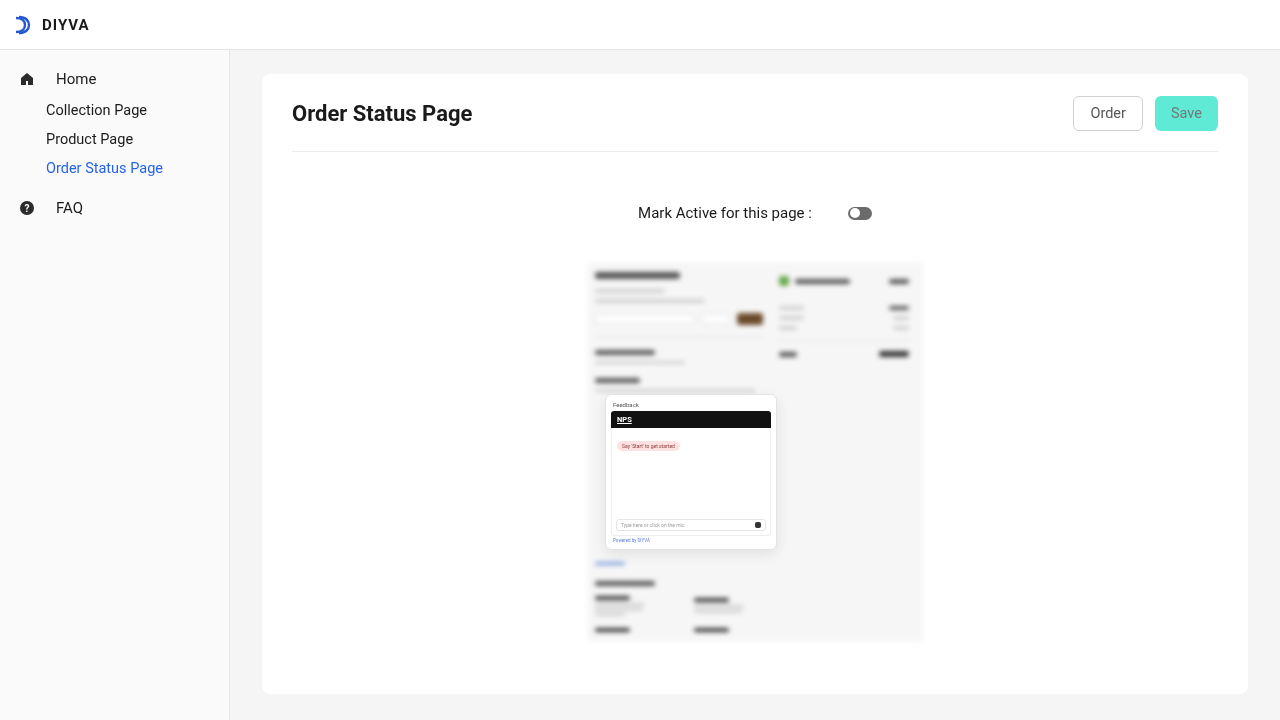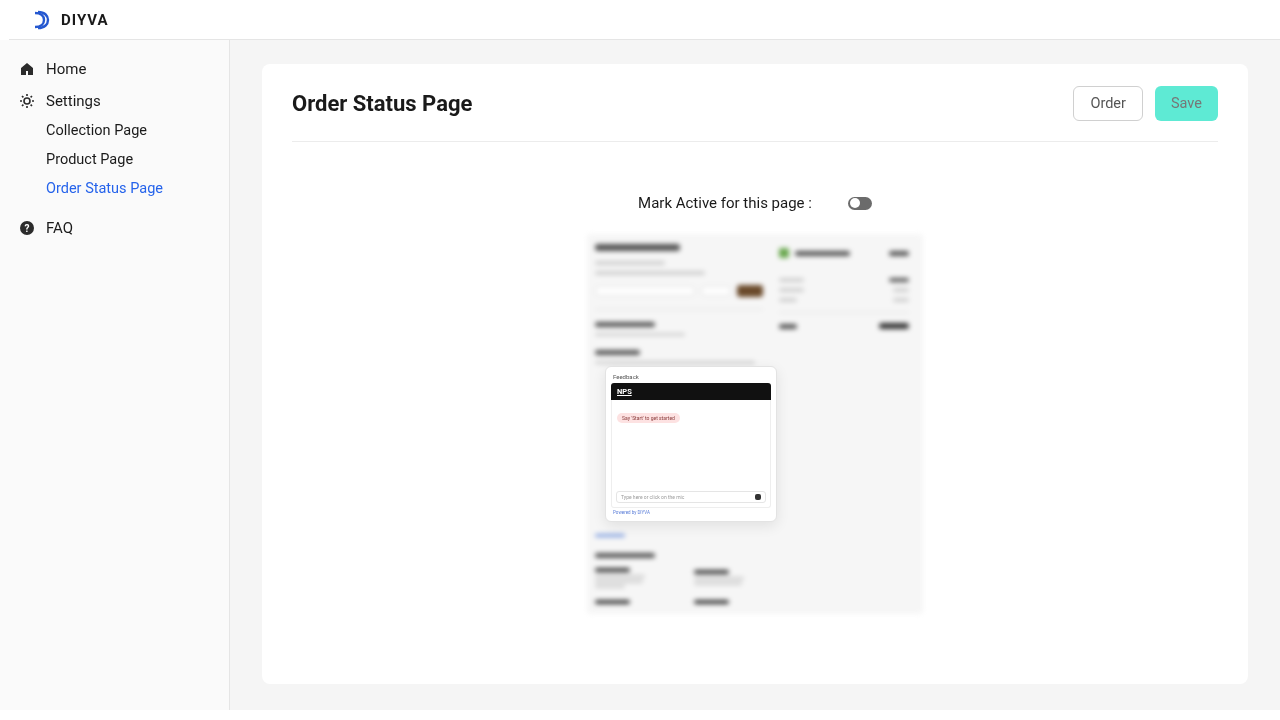--- a/index.html
+++ b/index.html
@@ -1,44 +1,44 @@
 <!DOCTYPE html>
 <html><head>
 <meta charset="utf-8">
 <style>
 * { margin: 0; padding: 0; box-sizing: border-box; font-family: -apple-system, BlinkMacSystemFont, "Segoe UI", Roboto, sans-serif; }
 html, body { width: 1280px; height: 720px; background: #fff; overflow: hidden; }
 
 
-.top-header { height: 40px; display: flex; align-items: center; padding: 0 24px; border-bottom: 1px solid #e5e5e5; margin-left: 9px; }
+.top-header { height: 50px; display: flex; align-items: center; padding: 0 14px; border-bottom: 1px solid #e5e5e5; }
 .logo-wrap { display: flex; align-items: center; gap: 8px; }
 .logo-mark svg { display: block; }
 .logo-text { font-weight: 700; font-size: 15px; letter-spacing: 1px; color: #1a1a1a; }
 
 
 .body-row { display: flex; height: calc(720px - 50px); }
 
 
 .sidebar { width: 230px; border-right: 1px solid #e5e5e5; background: #fafafa; padding: 14px 10px; }
-.nav-item { display: flex; align-items: center; gap: 10px; padding: 6px 8px; font-size: 15px; color: #1a1a1a; cursor: pointer; border-radius: 4px; }
+.nav-item { display: flex; align-items: center; gap: 20px; padding: 6px 8px; font-size: 15px; color: #1a1a1a; cursor: pointer; border-radius: 4px; }
 .nav-item .icon { width: 18px; height: 18px; display: flex; align-items: center; justify-content: center; color: #3a3a3a; }
 .nav-item.sub { padding-left: 36px; font-size: 14.5px; }
 .nav-item.active { color: #2563eb; }
 .nav-group { margin-bottom: 2px; }
 
 
 .main { flex: 1; background: #f5f5f5; padding: 24px 32px; overflow: auto; }
 .card { background: #fff; border-radius: 8px; padding: 22px 30px 40px; min-height: 620px; }
 .card-header { display: flex; justify-content: space-between; align-items: center; padding-bottom: 20px; border-bottom: 1px solid #ececec; }
 .page-title { font-size: 22px; font-weight: 700; color: #1a1a1a; }
 .btn-row { display: flex; gap: 12px; }
 .btn { padding: 8px 16px; border-radius: 6px; font-size: 14.5px; cursor: pointer; border: 1px solid #d0d0d0; background: #fff; color: #555; }
 .btn.save { background: #5eead4; color: #777; border: none; cursor: default; }
 
-.toggle-row { display: flex; align-items: center; justify-content: center; gap: 36px; margin-top: 52px; margin-bottom: 22px; }
+.toggle-row { display: flex; align-items: center; justify-content: center; gap: 36px; margin-top: 52px; margin-bottom: 40px; }
 .toggle-label { font-size: 15px; color: #1a1a1a; }
 .switch { width: 24px; height: 13px; background: #6b6b6b; border-radius: 999px; position: relative; cursor: pointer; }
 .switch::after { content: ""; position: absolute; left: 2px; top: 1.5px; width: 10px; height: 10px; background: #fff; border-radius: 50%; }
 
 
 .preview-wrap { display: flex; justify-content: center; }
 .preview { width: 336px; position: relative; }
 .preview-bg { width: 336px; height: 380px; background: #f6f6f6; border-radius: 4px; position: relative; display: flex; padding: 10px 8px; gap: 10px; filter: blur(2.8px); }
 .col-left { flex: 1.3; display: flex; flex-direction: column; gap: 6px; }
 .col-right { flex: 1; display: flex; flex-direction: column; gap: 6px; padding: 4px 6px; }
@@ -79,29 +79,20 @@
       <div class="nav-item">
         <span class="icon">
           <svg width="16" height="16" viewBox="0 0 16 16">
               <path d="M2 7 L8 2 L14 7 V14 H9 V10 H7 V14 H2 Z" fill="#2b2b2b"></path>
             </svg>
         </span>
         <span>Home</span>
       </div>
     </div>
     <div class="nav-group">
-      <div class="nav-item">
-        <span class="icon">
-          <svg width="16" height="16" viewBox="0 0 16 16">
-              <circle cx="8" cy="8" r="3" fill="none" stroke="#2b2b2b" stroke-width="1.6"></circle>
-              <path d="M8 1v2M8 13v2M1 8h2M13 8h2M3 3l1.4 1.4M11.6 11.6L13 13M13 3l-1.4 1.4M4.4 11.6L3 13" stroke="#2b2b2b" stroke-width="1.6"></path>
-            </svg>
-        </span>
-        <span>Settings</span>
-      </div>
       <div class="nav-item sub">
         <span>Collection Page</span>
       </div>
       <div class="nav-item sub">
         <span>Product Page</span>
       </div>
       <div class="nav-item sub active">
         <span>Order Status Page</span>
       </div>
     </div>

